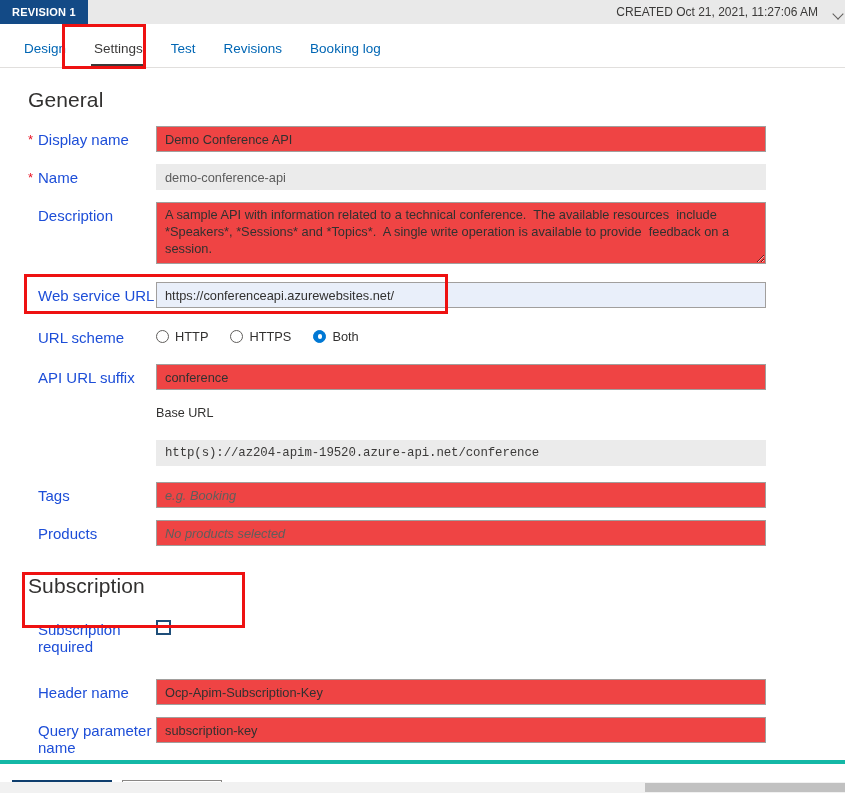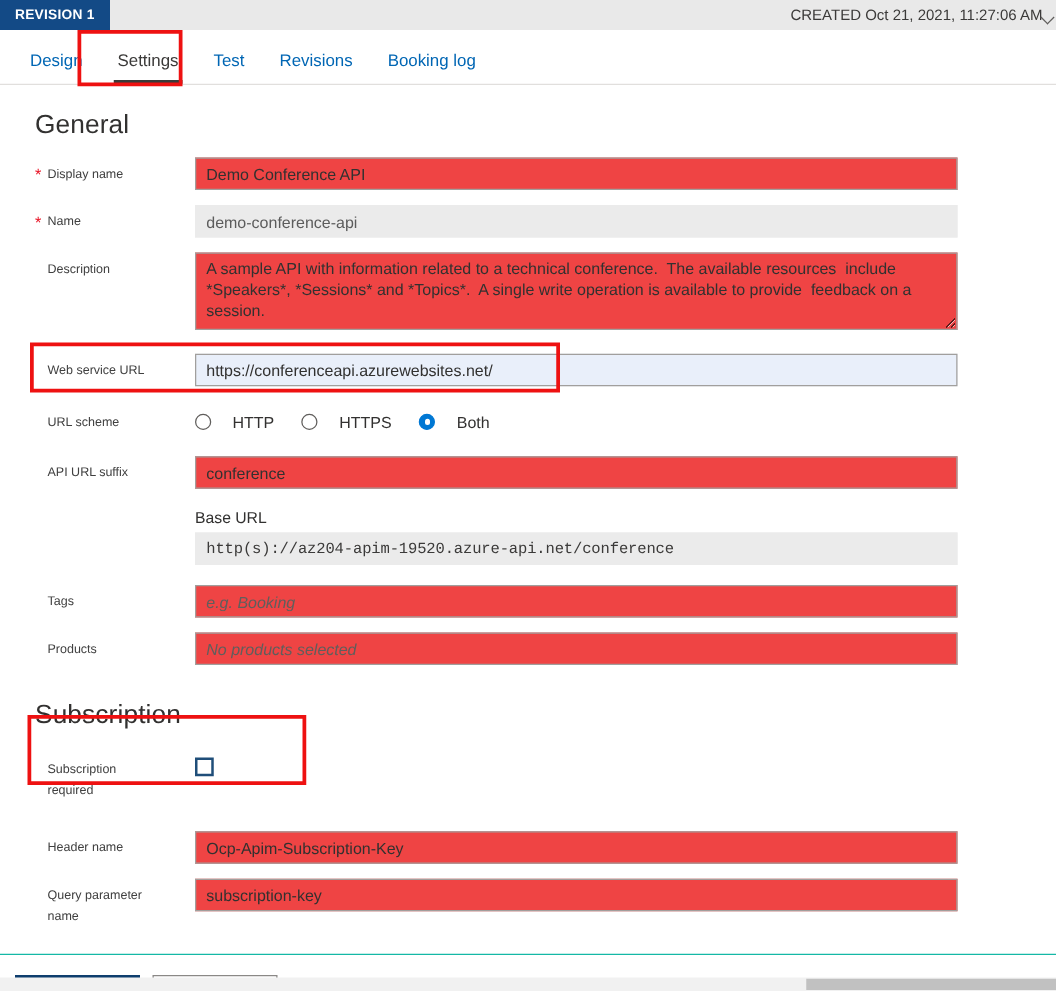--- a/index.html
+++ b/index.html
@@ -31,21 +31,21 @@
     font-weight: bold;
     font-size: 11px;
     letter-spacing: 0.2px;
     padding: 0 12px;
     display: flex;
     align-items: center;
   }
   .revision-meta {
     display: flex;
     align-items: center;
-    gap: 0;
+    gap: 16px;
     padding-left: 12px;
     color: #3b3a39;
     font-size: 12px;
   }
   .chevron-dn {
     display: inline-block;
     width: 11px;
     height: 7px;
     position: relative;
     top: 1px;
@@ -89,21 +89,21 @@
     bottom: 0;
     height: 3px;
     background: #3b3a39;
   }
 
   
   .content {
     padding: 0 0 0 0;
     position: relative;
     height: 676px;
-    border-bottom: 1px solid #14b8a6;
+    border-bottom: 4px solid #14b8a6;
     box-sizing: border-box;
   }
   .section-title {
     font-size: 21px;
     font-weight: normal;
     color: #323130;
     margin: 20px 0 14px 28px;
     letter-spacing: 0.1px;
   }
   .section-title.sub {
@@ -118,22 +118,22 @@
   }
   .req-star {
     color: #e81123;
     font-size: 13px;
     width: 10px;
     flex: 0 0 10px;
     line-height: 20px;
     padding-top: 4px;
   }
   .label {
-    font-size: 10px;
-    color: #404040;
+    font-size: 15px;
+    color: #1d4ed8;
     width: 118px;
     flex: 0 0 118px;
     padding-top: 5px;
     line-height: 17px;
   }
   .field {
     flex: 0 0 610px;
     width: 610px;
   }
 
@@ -174,34 +174,34 @@
     height: 62px;
     line-height: 17px;
     resize: vertical;
     padding: 3px 8px;
     overflow: hidden;
   }
 
   .baseurl-label {
     font-size: 12.6px;
     color: #323130;
-    margin-bottom: 5px;
+    margin-bottom: 20px;
   }
 
   
   .radios {
     display: flex;
     align-items: center;
     gap: 22px;
     padding-top: 5px;
   }
   .radio {
     display: flex;
     align-items: center;
-    gap: 17px;
+    gap: 6px;
     cursor: pointer;
     font-size: 12.8px;
     color: #323130;
   }
   .radio .dot {
     width: 13px;
     height: 13px;
     border-radius: 50%;
     border: 1px solid #605e5c;
     box-sizing: border-box;

